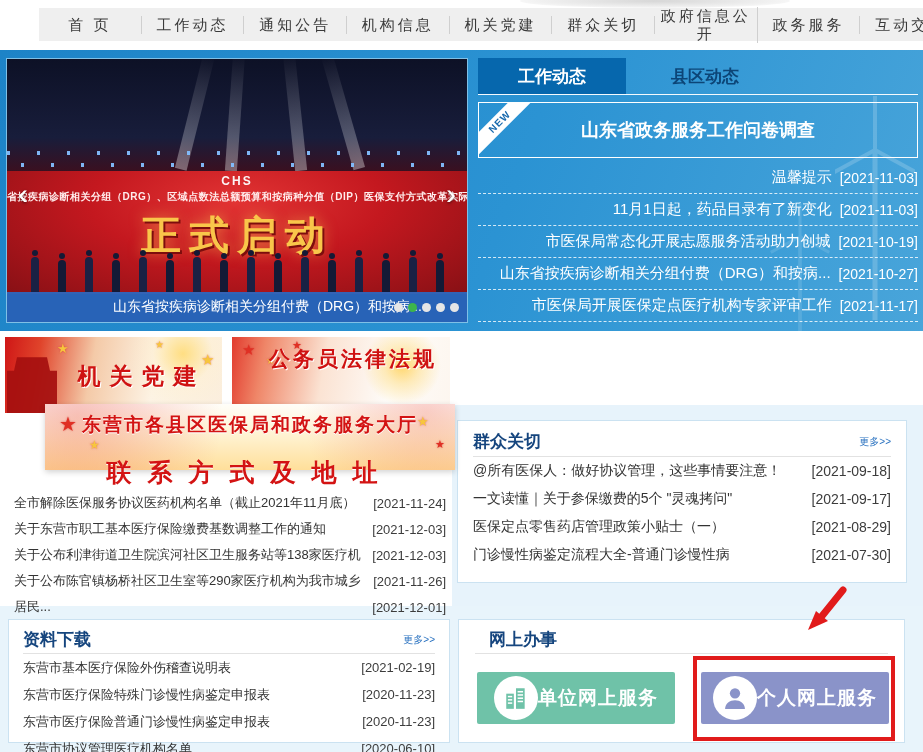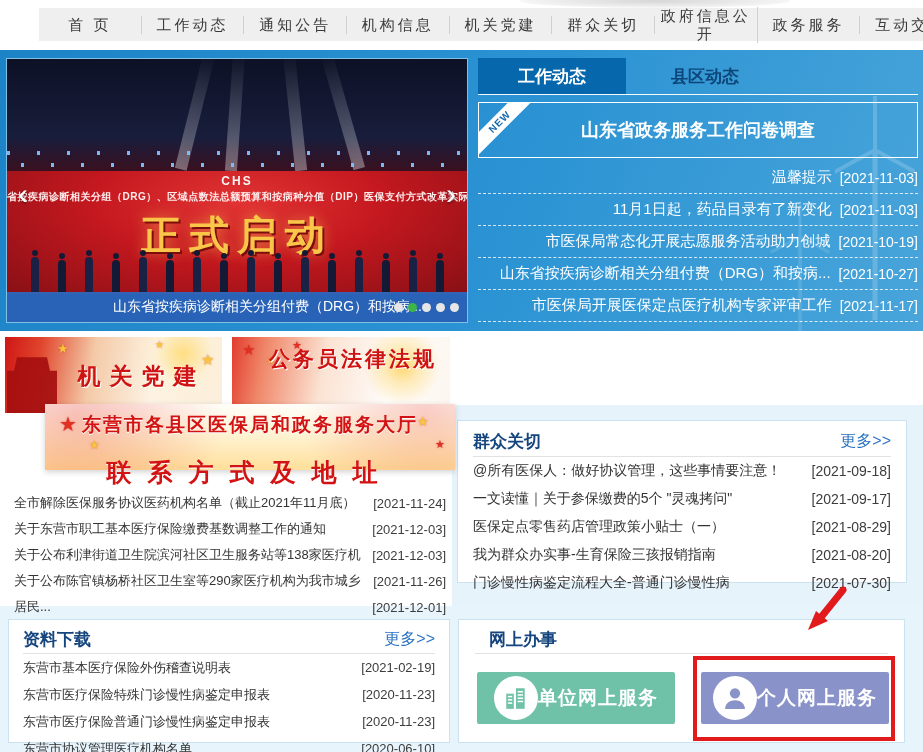--- a/index.html
+++ b/index.html
@@ -111,21 +111,21 @@
   .notices .plain-row { height:26px; font-size:13px; }
   .notices .d { font-size:13px; }
 
   .right-bg { position:absolute; left:452px; top:405px; width:471px; height:201px; background:#e7f3fb; }
   .lower-bg { position:absolute; left:0; top:606px; width:923px; height:146px; background:#e8f4fb; }
 
   .panel { background:#fff; border:1px solid #cbe2f1; }
   .panel-head { display:flex; justify-content:space-between; align-items:center;
                 border-bottom:1px solid #e2e2e2; }
   .sec-title { color:#15457e; font-size:17px; font-weight:bold; }
-  .more-link { color:#2a72c0; font-size:16px; cursor:pointer; }
+  .more-link { color:#2a72c0; font-size:10px; cursor:pointer; }
 
   .concern-box { position:absolute; left:457px; top:420px; width:450px; height:163px; padding:6px 15px 0 15px; }
   .concern-box .panel-head { height:30px; }
   .concern-box .plain-row { height:28px; font-size:14px; }
   .concern-box .d { font-size:14px; }
 
   .downloads-box { position:absolute; left:8px; top:619px; width:442px; height:124px; padding:6px 14px 0 14px; }
   .downloads-box .panel-head { height:28px; }
   .downloads-box .plain-row { height:27px; font-size:13px; }
   .downloads-box .d { font-size:13px; }
@@ -316,24 +316,20 @@
   </div>
   <div class="plain-row">
     <span class="t">一文读懂｜关于参保缴费的5个 "灵魂拷问"</span>
     <span class="d">[2021-09-17]</span>
   </div>
   <div class="plain-row">
     <span class="t">医保定点零售药店管理政策小贴士（一）</span>
     <span class="d">[2021-08-29]</span>
   </div>
   <div class="plain-row">
-    <span class="t">我为群众办实事-生育保险三孩报销指南</span>
-    <span class="d">[2021-08-20]</span>
-  </div>
-  <div class="plain-row">
     <span class="t">门诊慢性病鉴定流程大全-普通门诊慢性病</span>
     <span class="d">[2021-07-30]</span>
   </div>
 </div>
 
 <div class="panel downloads-box">
   <div class="panel-head">
     <span class="sec-title">资料下载</span>
     <span class="more-link">更多&gt;&gt;</span>
   </div>

